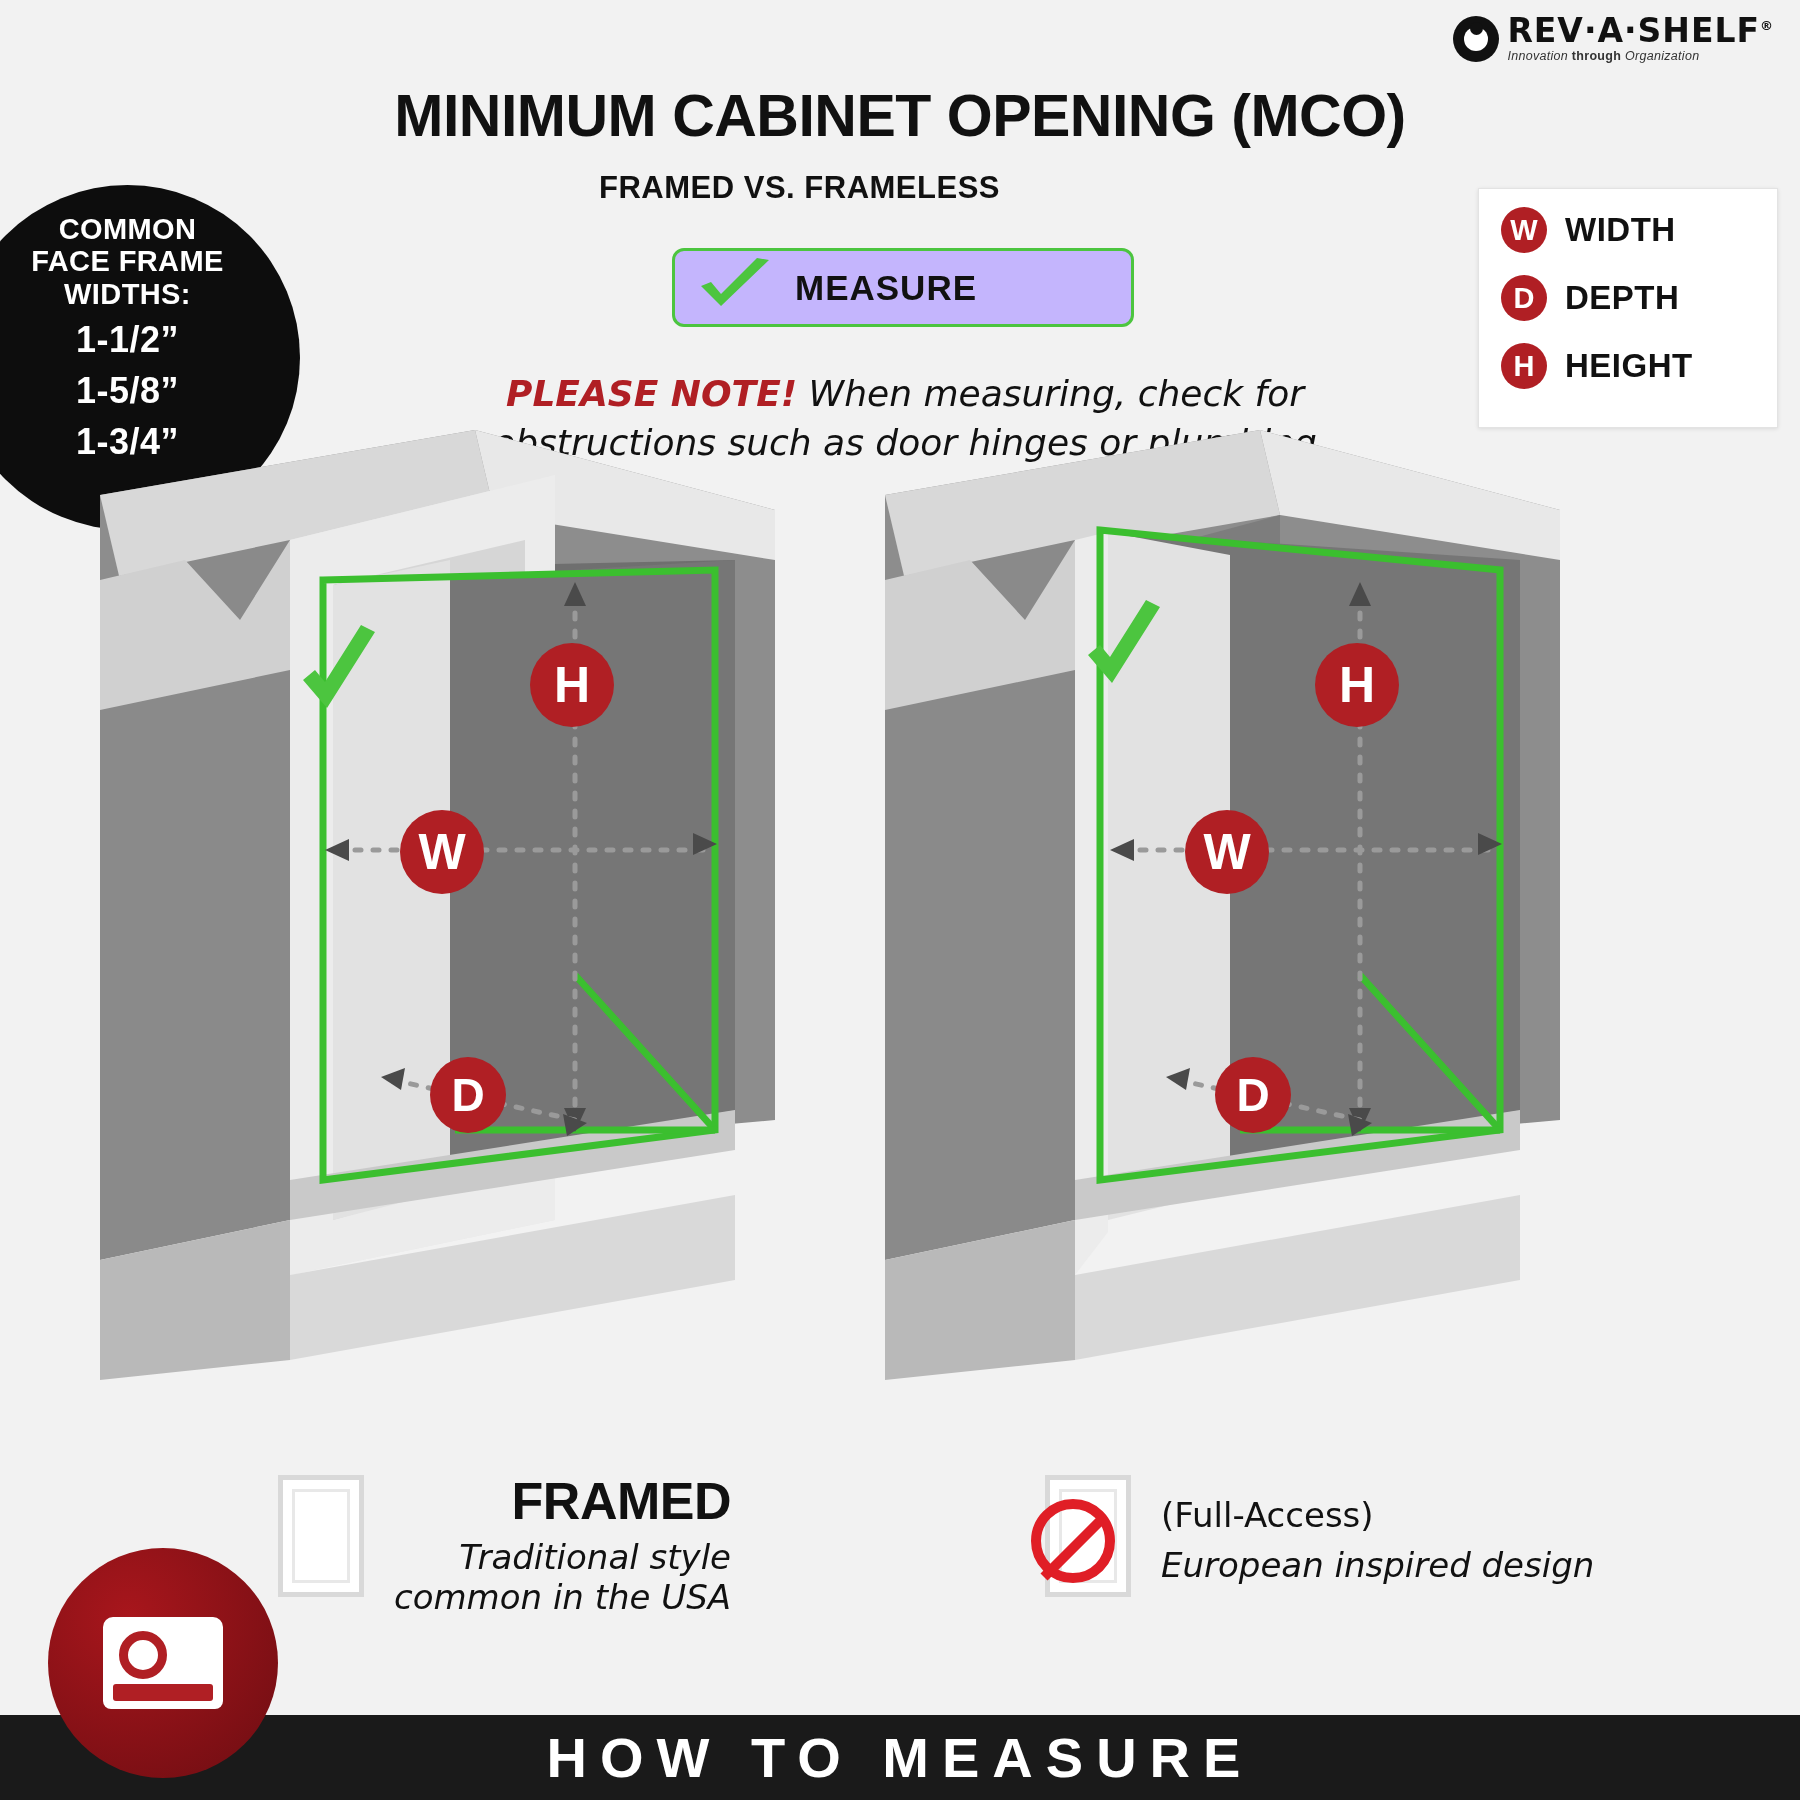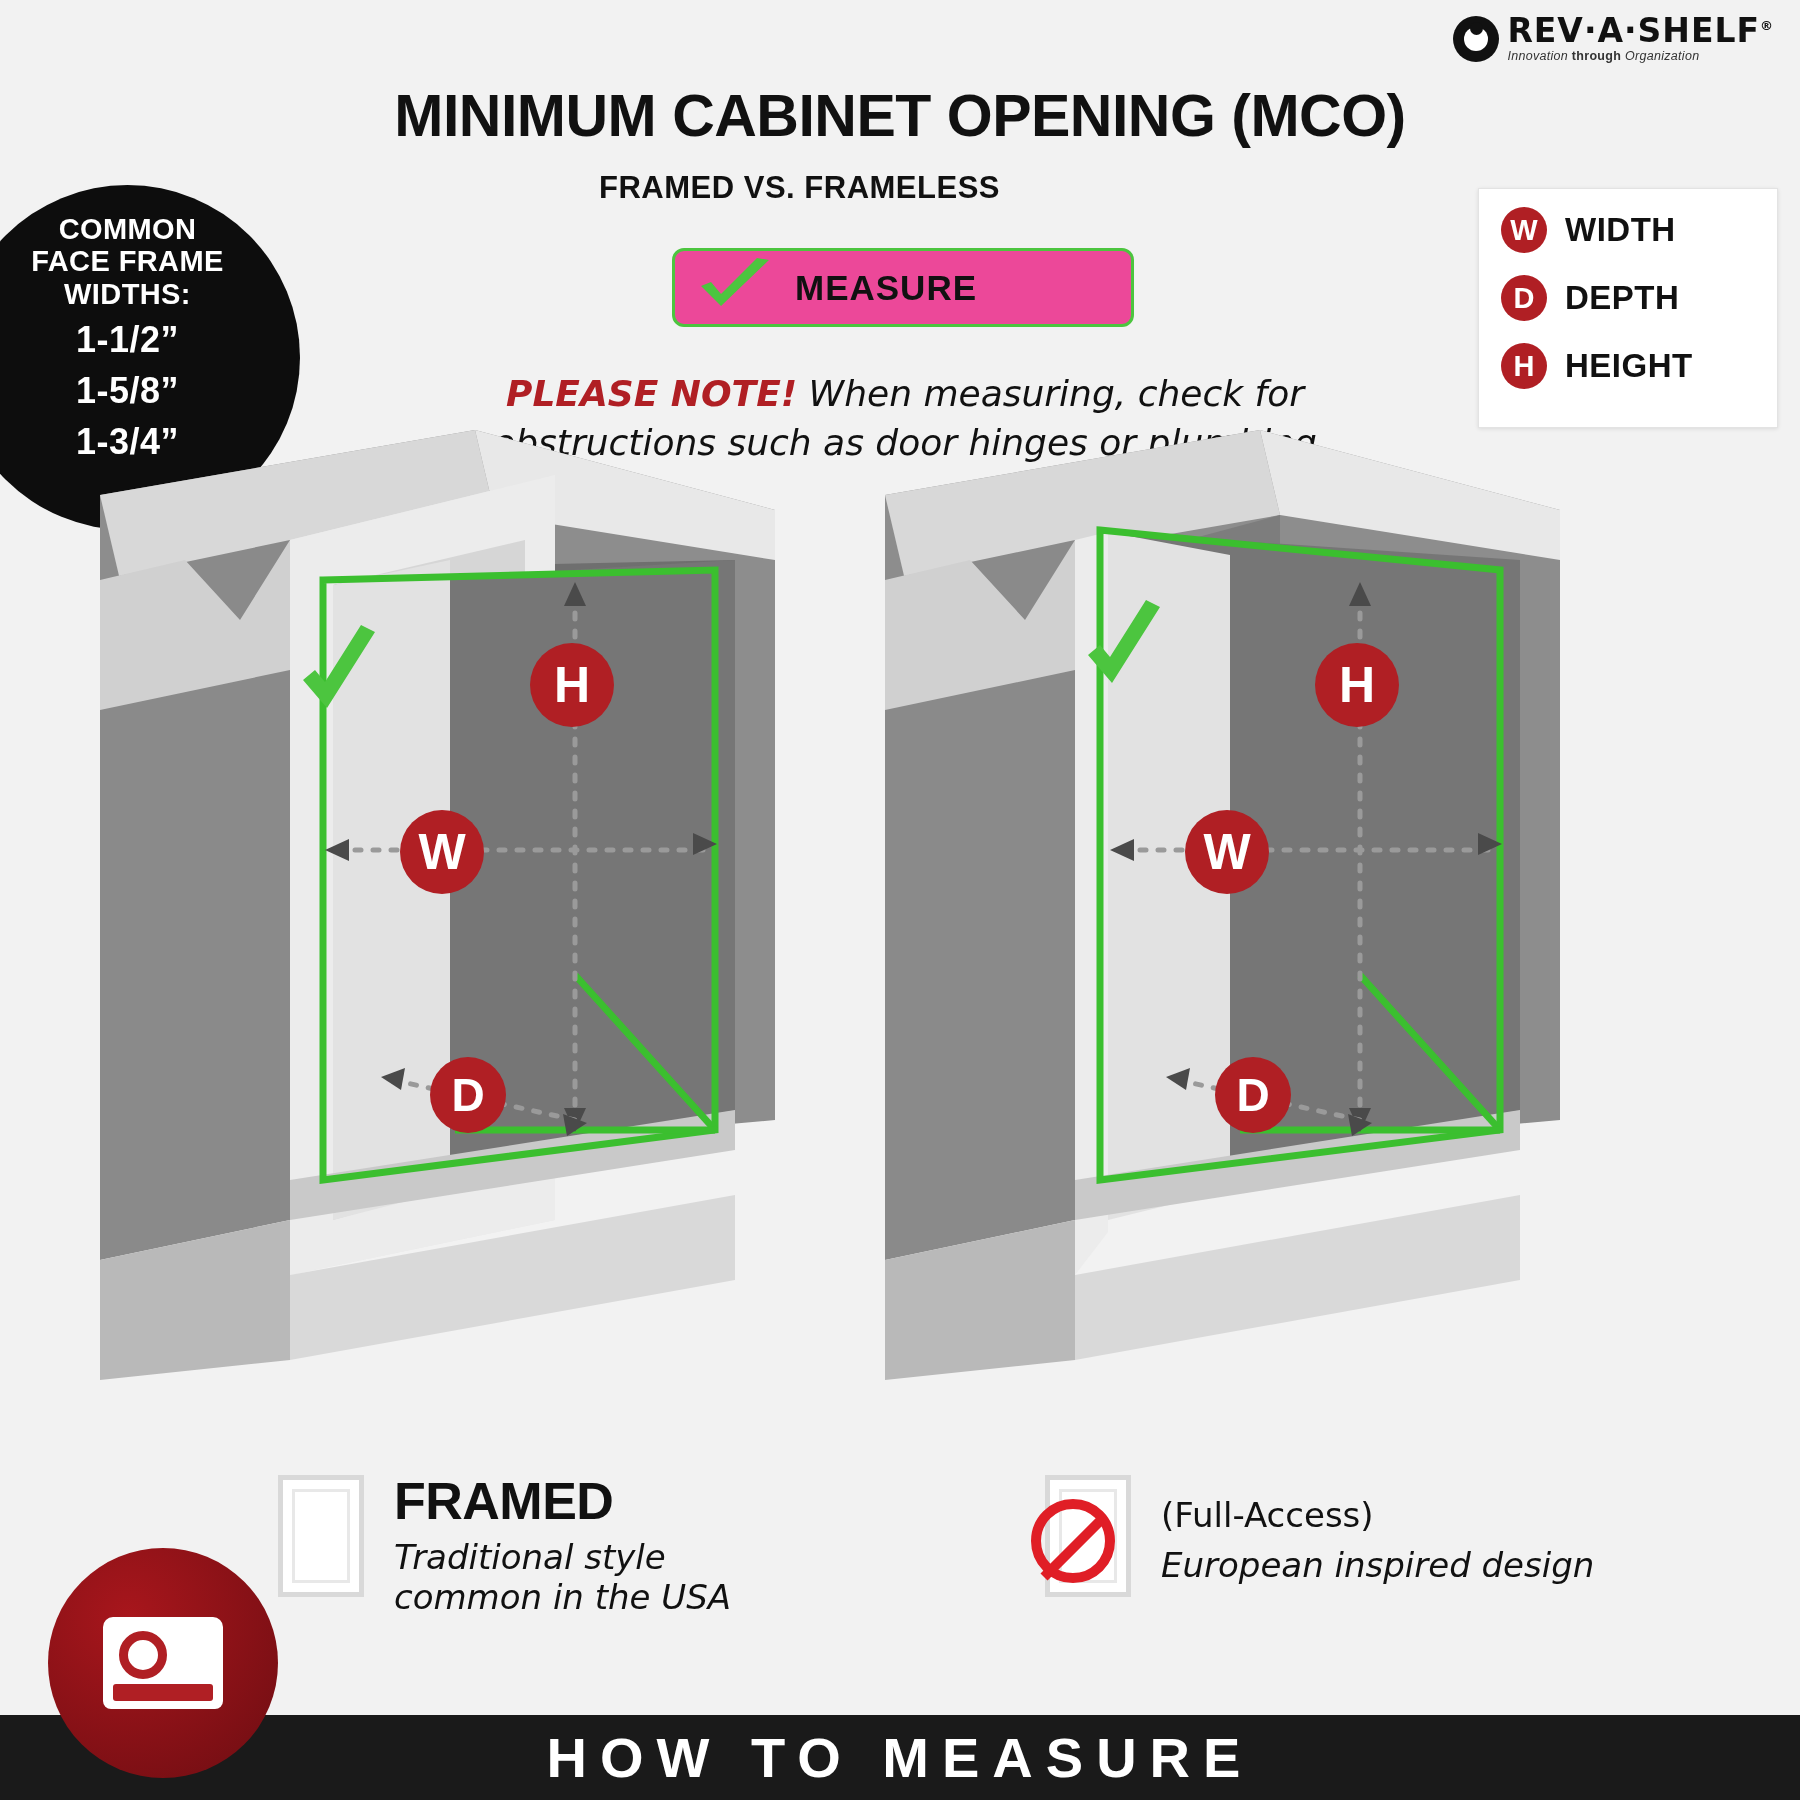--- a/index.html
+++ b/index.html
@@ -24,21 +24,21 @@
   .logo-sub b{font-style:normal;font-weight:bold;}
 
   
   .title{position:absolute;top:82px;left:0;width:1800px;text-align:center;
     font-size:59px;font-weight:bold;color:#111;letter-spacing:-0.5px;}
   .subtitle{position:absolute;top:170px;left:0;width:1599px;text-align:center;
     font-size:31px;font-weight:bold;color:#111;letter-spacing:.5px;}
 
   
   .measure-pill{position:absolute;left:672px;top:248px;width:456px;height:73px;
-    background:#ec4899;border:3px solid #4cc53f;border-radius:12px;display:flex;align-items:center;}
+    background:#c4b5fd;border:3px solid #4cc53f;border-radius:12px;display:flex;align-items:center;}
   .measure-pill .chk{margin-left:22px;margin-right:20px;}
   .measure-pill .label{font-size:35px;font-weight:bold;color:#111;letter-spacing:1px;}
 
   
   .note{position:absolute;left:400px;top:370px;width:1010px;text-align:center;
     font-size:36px;line-height:1.35;color:#111;font-family:"DejaVu Sans", sans-serif;font-style:italic;}
   .note .red{color:#b01f24;font-weight:bold;font-style:italic;}
 
   
   .circle-widths{position:absolute;left:-45px;top:185px;width:345px;height:345px;border-radius:50%;
@@ -55,21 +55,21 @@
     align-items:center;justify-content:center;font-size:29px;font-weight:bold;flex:0 0 auto;}
   .legend-row .txt{margin-left:18px;font-size:33px;font-weight:bold;color:#111;letter-spacing:.5px;}
 
   
   .cab{position:absolute;}
   .cab-left{left:75px;top:420px;}
   .cab-right{left:860px;top:420px;}
 
   
   .caption{position:absolute;display:flex;align-items:flex-start;}
-  .cap-left{left:278px;top:1475px;}
+  .cap-left{left:278px;top:1475px;text-align:right;}
   .cap-right{left:1045px;top:1475px;}
   .cap-icon{width:86px;height:122px;flex:0 0 auto;position:relative;}
   .cap-frame{position:absolute;left:0;top:0;width:86px;height:122px;background:#fff;
     border:5px solid #d9d9d9;box-sizing:border-box;}
   .cap-frame-inner{position:absolute;left:14px;top:14px;right:14px;bottom:14px;border:3px solid #e8e8e8;background:#fff;}
   .no-sign{position:absolute;left:-14px;top:24px;width:84px;height:84px;border-radius:50%;
     border:10px solid #e01e26;box-sizing:border-box;background:transparent;}
   .no-sign::after{content:"";position:absolute;left:50%;top:-2px;width:10px;height:82px;background:#e01e26;
     transform:translateX(-50%) rotate(45deg);transform-origin:center;}
   .cap-txt{margin-left:30px;}

